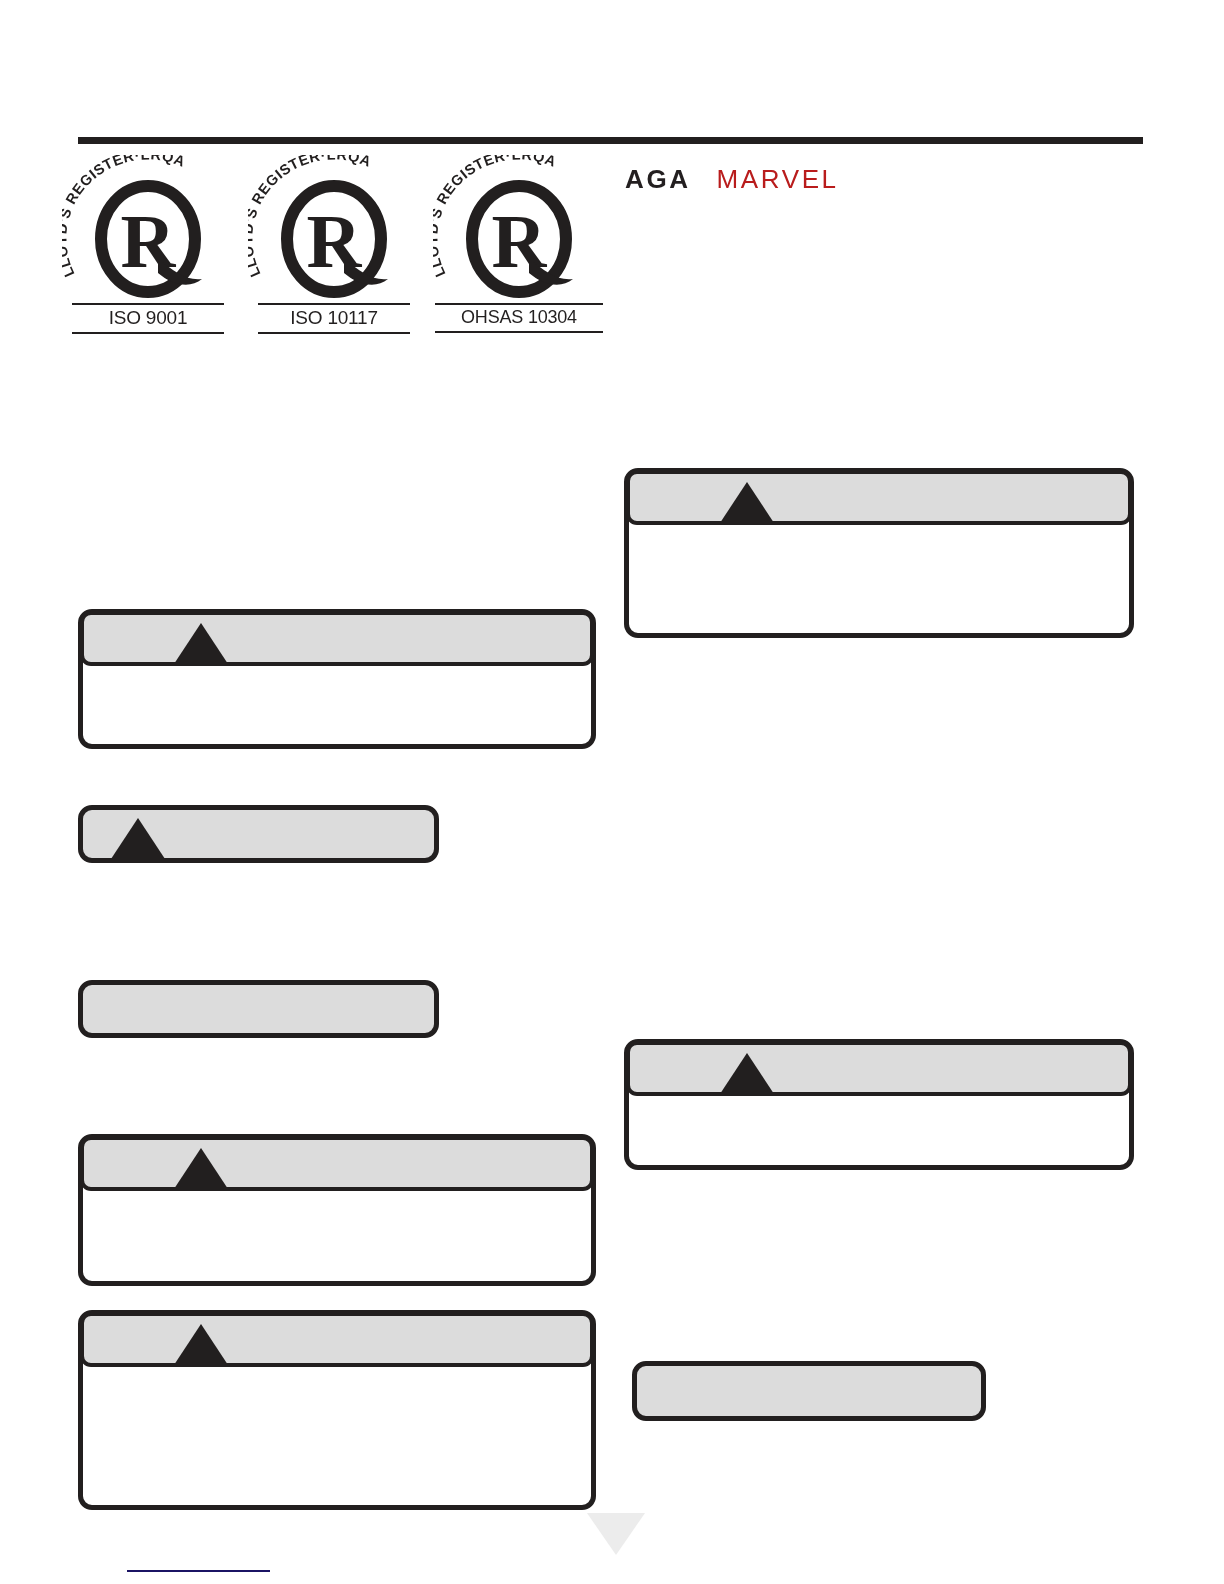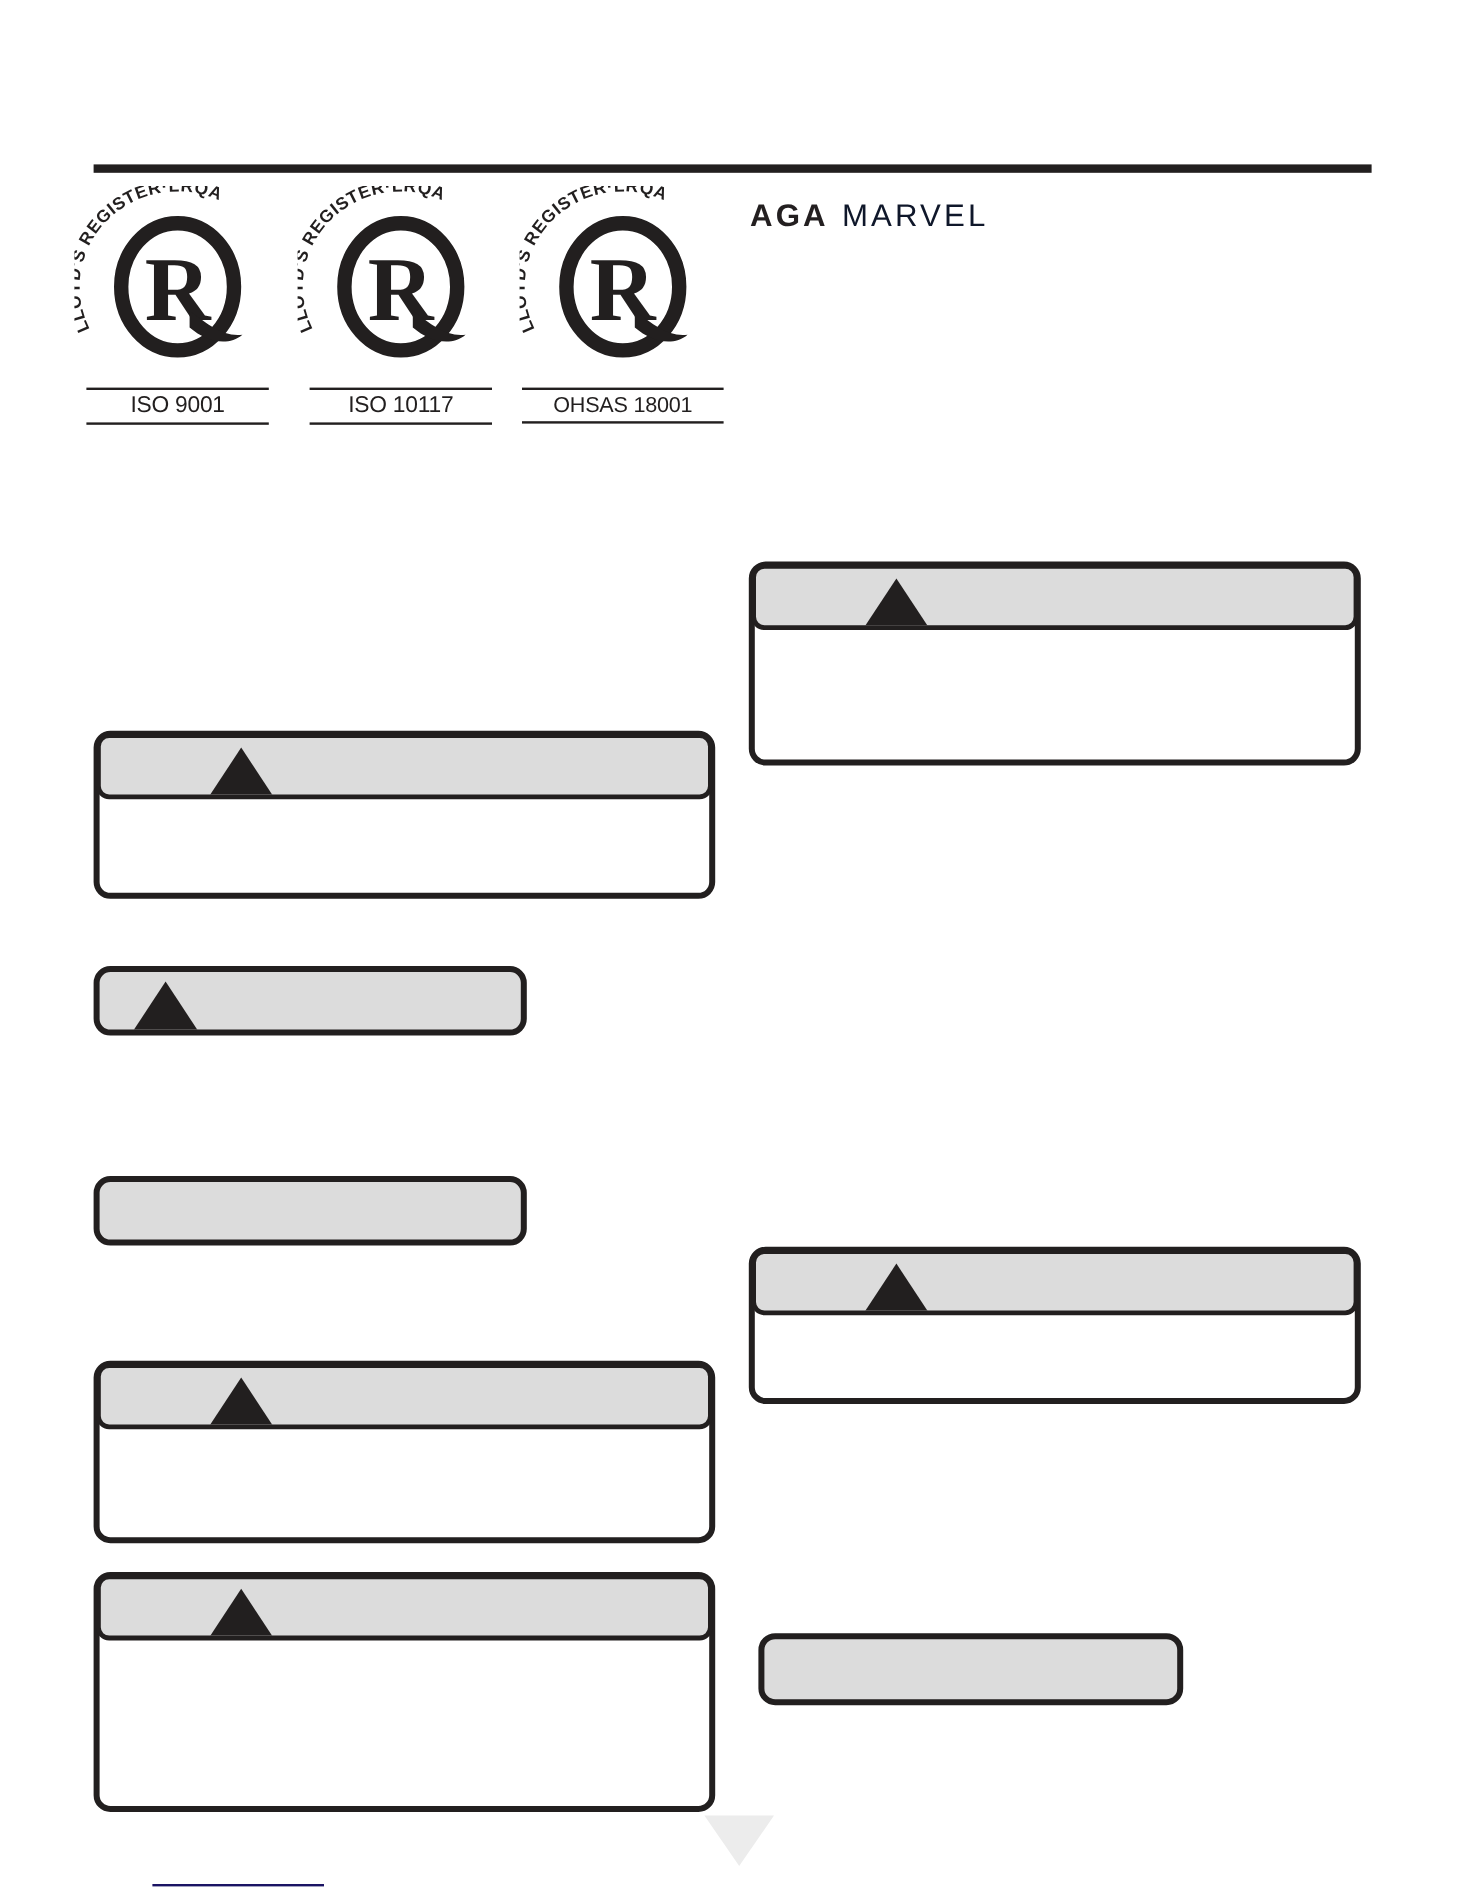--- a/index.html
+++ b/index.html
@@ -63,42 +63,41 @@
     width: 152px;
     text-align: center;
     font-size: 19px;
     color: #221f1f;
     letter-spacing: -0.2px;
     border-top: 2px solid #221f1f;
     border-bottom: 2px solid #221f1f;
     padding: 2px 0 3px 0;
     white-space: nowrap;
     font-family: "Liberation Sans", sans-serif;
-    margin-top: 20px;
   }
   .cert-logo.c2 .cert-label { left: 2px; width: 168px; font-size: 18px; }
 
   
   .brand {
     position: absolute;
     left: 625px;
     top: 164px;
     font-size: 26px;
     letter-spacing: 2.6px;
     white-space: nowrap;
   }
   .brand .b-aga {
     font-weight: bold;
     color: #231f20;
     text-align: right;
   }
   .brand .b-marvel {
     font-weight: normal;
-    color: #0f172a;
-    margin-left: 11px;
+    color: #b91c1c;
+    margin-left: 26px;
   }
 
   
   .sbox {
     position: absolute;
     border: 5px solid #221f1f;
     border-radius: 14px;
     background: #ffffff;
   }
 
@@ -251,21 +250,21 @@
             <path id="ringpath2" d="M 18,128 A 76,74 0 0 1 154,40" fill="none"></path>
           </defs>
           <text font-family="Liberation Sans, sans-serif" font-size="14.5" font-weight="bold" fill="#221f1f" letter-spacing="0.6">
             <textPath href="#ringpath2" startOffset="4%">LLOYD'S REGISTER·LRQA</textPath>
           </text>
           <ellipse cx="86" cy="84" rx="47" ry="53" fill="none" stroke="#221f1f" stroke-width="12"></ellipse>
           <text x="86" y="112" text-anchor="middle" font-family="Liberation Serif, serif" font-size="76" font-weight="bold" fill="#221f1f">R</text>
           <path d="M 96,104 C 112,116 124,126 140,124 C 128,134 110,130 96,118 Z" fill="#221f1f"></path>
         </svg>
       </div>
-      <div class="cert-label">OHSAS 18001</div>
+      <div class="cert-label">OHSAS 10304</div>
     </div>
   </div>
 
   <div class="brand">
     <span class="b-aga">AGA</span><span class="b-marvel">MARVEL</span>
   </div>
 
   <div class="sbox" style="left:78px; top:609px; width:518px; height:140px;">
     <div class="sbox-head">
       <div class="warn-tri"></div>

